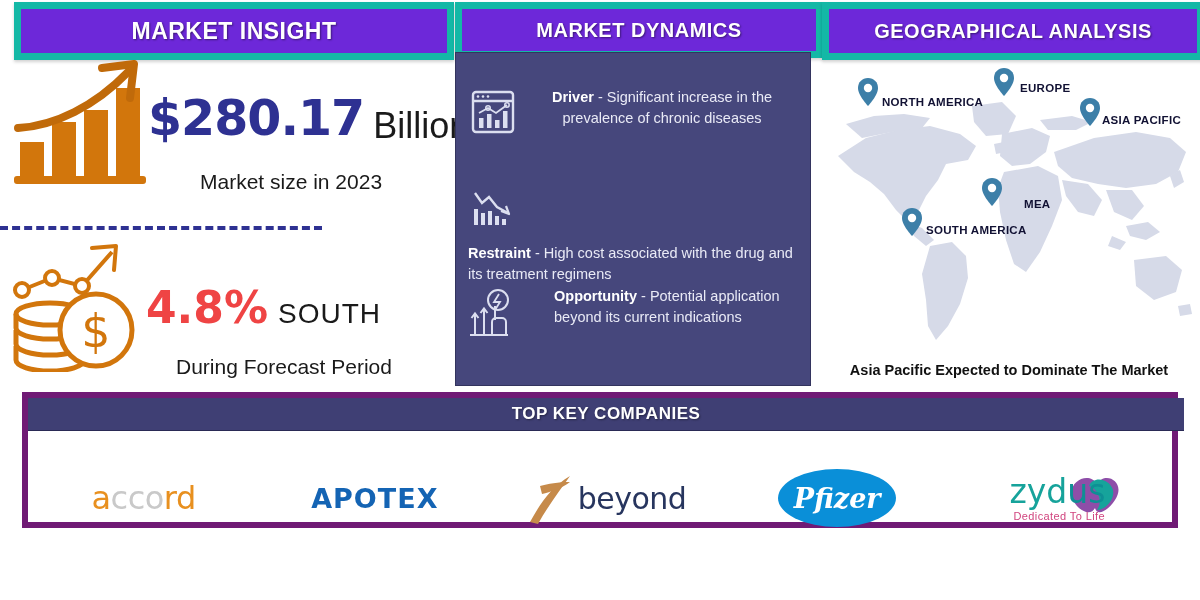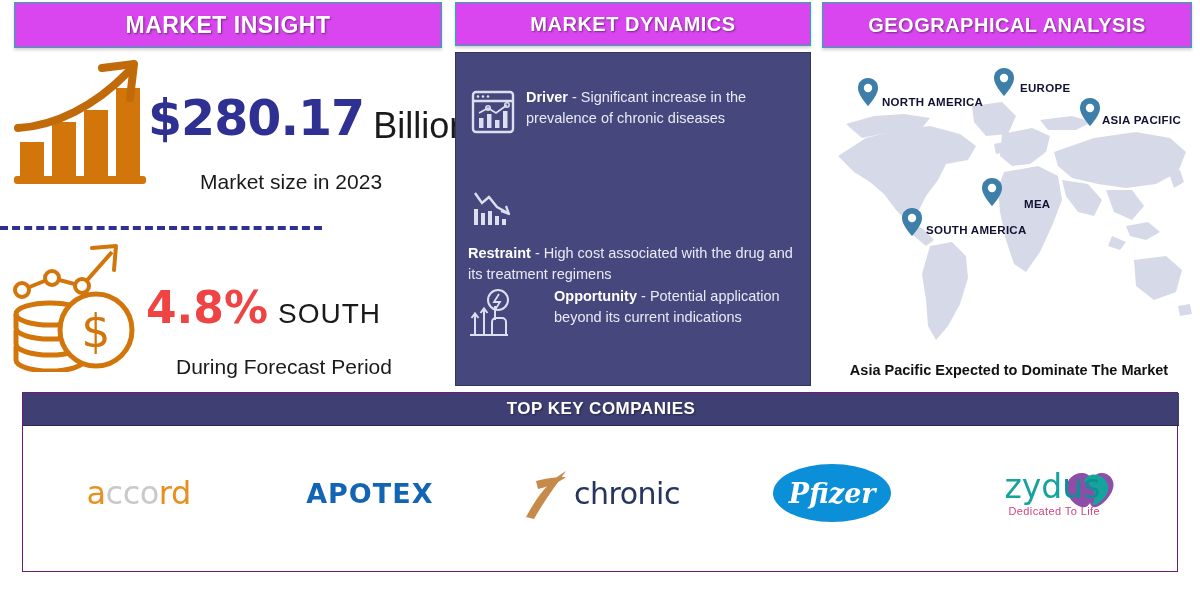--- a/index.html
+++ b/index.html
@@ -8,22 +8,22 @@
     background:#ffffff;
     font-family:"Liberation Sans", sans-serif;
     overflow:hidden;
     position:relative;
   }
   .stage{position:relative;width:1200px;height:600px;}
 
   
   .pill{
     position:absolute;
-    background:#d946ef;
-    border:1px solid #14b8a6;
+    background:#6d28d9;
+    border:7px solid #14b8a6;
     color:#ffffff;
     display:flex;align-items:center;justify-content:center;
     font-weight:bold;
     letter-spacing:.5px;
     text-shadow:1px 1px 2px rgba(0,0,0,.45);
     box-shadow:0 2px 3px rgba(0,0,0,.18);
   }
   #pill-insight{left:14px;top:2px;width:426px;height:44px;font-size:23px;}
   #pill-dynamics{left:455px;top:2px;width:354px;height:42px;font-size:20px;}
   #pill-geo{left:822px;top:2px;width:368px;height:44px;font-size:20px;}
@@ -46,40 +46,40 @@
     font-family:"DejaVu Sans", sans-serif;}
   #cagr-unit{font-size:28px;color:#1a1a1a;margin-left:10px;letter-spacing:1px;}
   #cagr-sub{position:absolute;left:176px;top:305px;font-size:21px;color:#1a1a1a;}
 
   
   #dynamics-panel{
     position:absolute;left:455px;top:52px;width:354px;height:332px;
     background:#46477c;border:1px solid #33345e;
   }
   .dyn-row{position:absolute;left:8px;width:340px;display:flex;}
-  #dyn-0{top:34px;}
+  #dyn-0{top:34px;text-align:center;}
   #dyn-1{top:130px;flex-direction:column;}
   #dyn-2{top:233px;gap:28px;}
   .dyn-icon{width:58px;flex:0 0 58px;display:flex;align-items:flex-start;justify-content:center;padding-top:2px;}
   .dyn-text{color:#e9eaf6;font-size:14.5px;line-height:1.42;padding-left:4px;padding-right:6px;}
   .dyn-label{font-weight:bold;color:#ffffff;}
 
   
   #geo-panel{position:absolute;left:818px;top:50px;width:382px;height:340px;}
   #map-wrap{position:absolute;left:8px;top:10px;width:372px;height:300px;}
   .pin{position:absolute;width:20px;height:28px;}
   .region-label{position:absolute;font-size:11.5px;font-weight:bold;color:#111133;
     white-space:nowrap;letter-spacing:.3px;}
   #geo-caption{position:absolute;left:0;top:312px;width:382px;text-align:center;
     font-size:14.5px;font-weight:bold;color:#111111;}
 
   
   #companies-box{
-    position:absolute;left:22px;top:392px;width:1156px;height:180px;
-    border:1px solid #701a75;background:#ffffff;box-sizing:border-box;
+    position:absolute;left:22px;top:392px;width:1156px;height:136px;
+    border:6px solid #701a75;background:#ffffff;box-sizing:border-box;
   }
   #companies-header{
     position:absolute;left:0;top:0;width:1156px;height:32px;
     background:#3f3f74;border-bottom:1px solid #2a2a55;
     display:flex;align-items:center;justify-content:center;
     color:#ffffff;font-weight:bold;font-size:17px;letter-spacing:.5px;
     text-shadow:1px 1px 2px rgba(0,0,0,.4);
   }
   #logo-strip{position:absolute;left:0;top:40px;width:1156px;height:120px;
     display:flex;align-items:center;}
@@ -319,21 +319,21 @@
       <div class="logo-cell">
         <div class="lg-apotex">APOTEX</div>
       </div>
 
       <div class="logo-cell">
         <div class="lg-amneal">
           <svg width="52" height="56" viewBox="0 0 52 56">
             <path d="M4 52 C14 34, 24 18, 44 6 C34 20, 22 36, 12 54 Z" fill="#c68a4a"></path>
             <path d="M14 16 C22 14, 32 12, 44 12 C36 18, 24 22, 16 24 Z" fill="#c68a4a"></path>
           </svg>
-          <span class="word">chronic</span>
+          <span class="word">beyond</span>
         </div>
       </div>
 
       <div class="logo-cell">
         <div class="lg-pfizer">
           <div class="ell"></div>
           <div class="txt">Pfizer</div>
         </div>
       </div>
 

